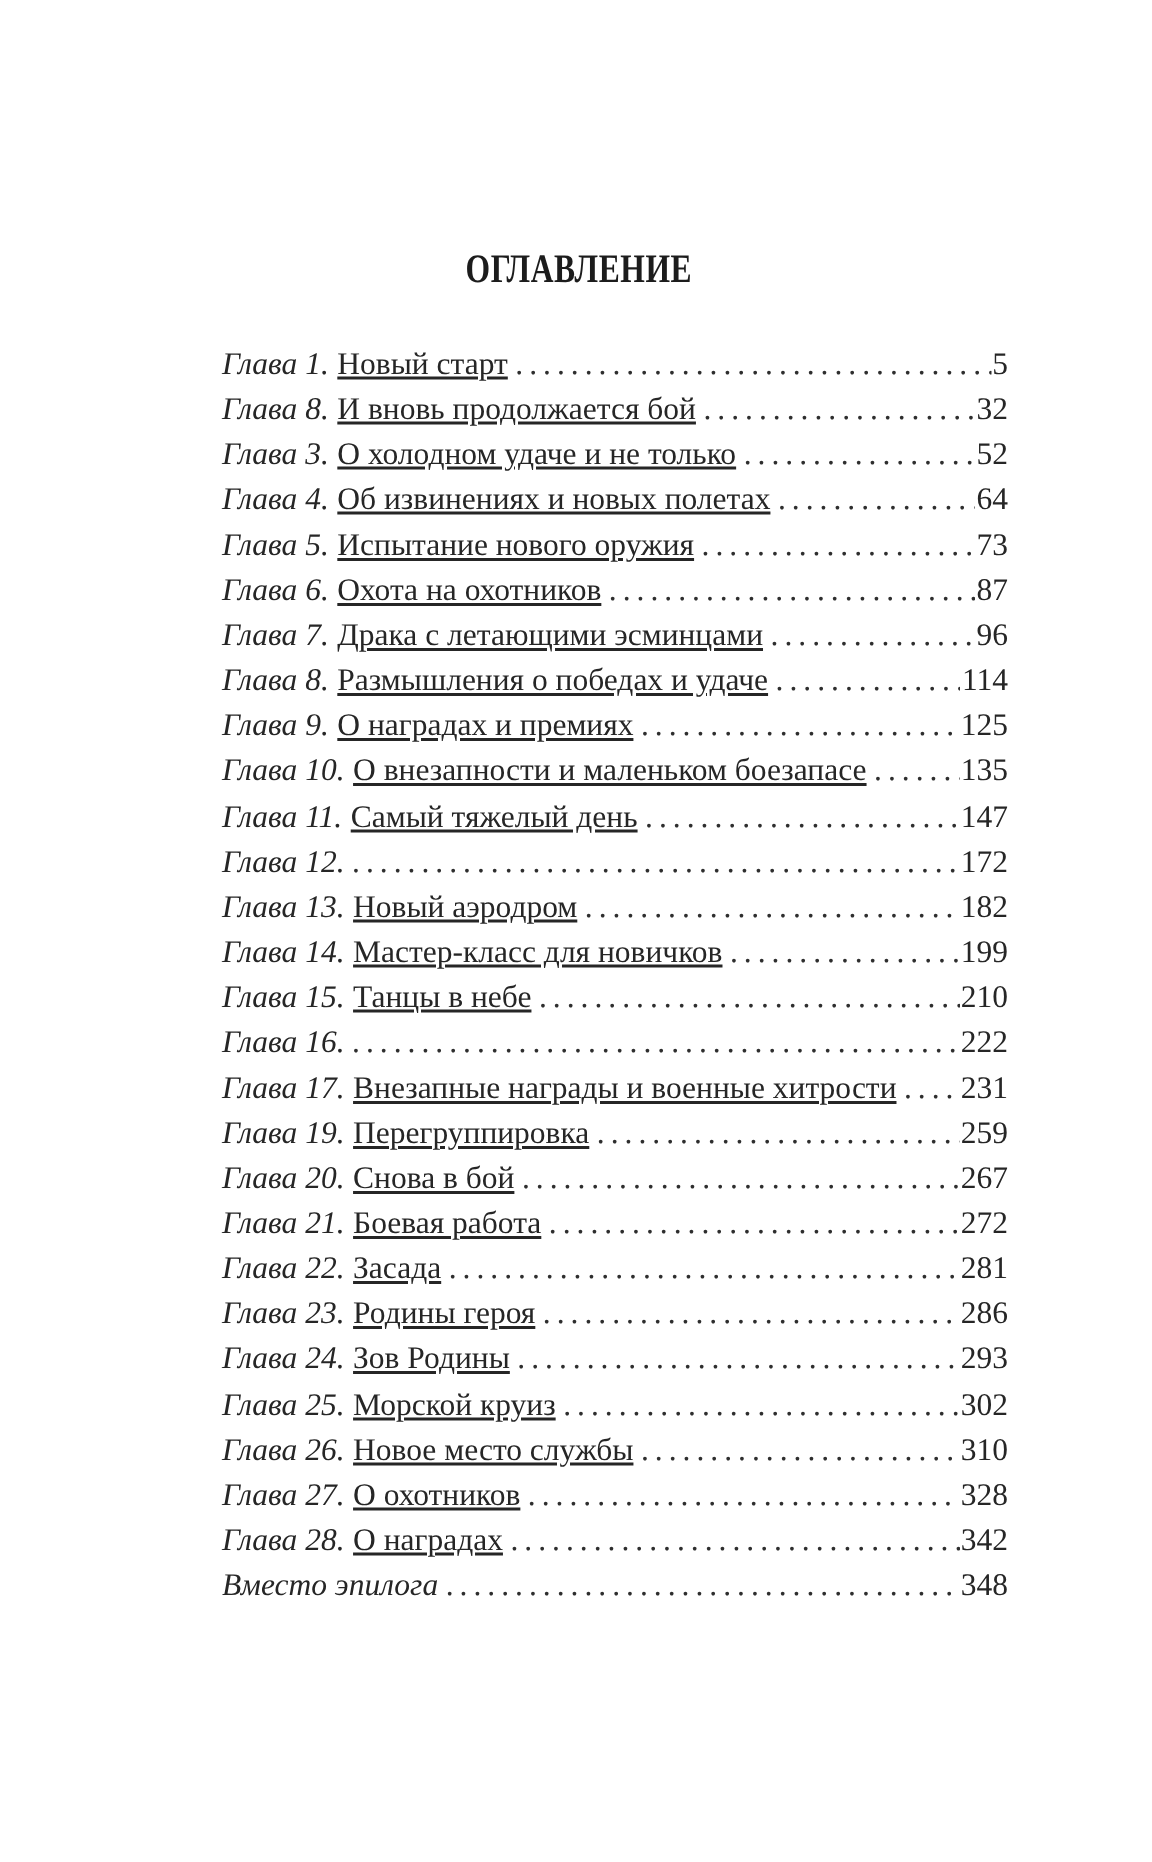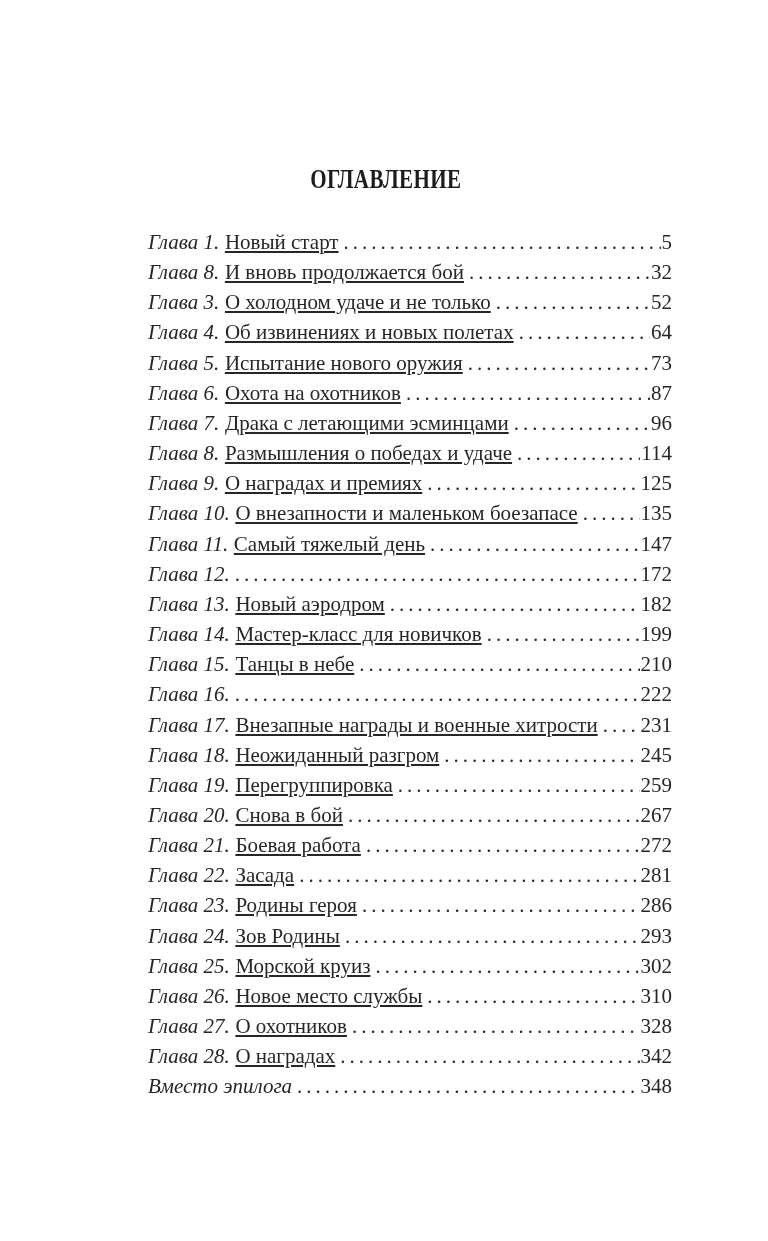--- a/index.html
+++ b/index.html
@@ -192,26 +192,20 @@
     <span class="toc-page-num">222</span>
   </div>
 
   <div class="toc-row">
     <span class="toc-prefix">Глава 17.</span>
     <span class="toc-entry-title">Внезапные награды и военные хитрости</span>
     <span class="toc-dots"></span>
     <span class="toc-page-num">231</span>
   </div>
 
-  <div class="toc-row">
-    <span class="toc-prefix">Глава 18.</span>
-    <span class="toc-entry-title">Неожиданный разгром</span>
-    <span class="toc-dots"></span>
-    <span class="toc-page-num">245</span>
-  </div>
 
   <div class="toc-row">
     <span class="toc-prefix">Глава 19.</span>
     <span class="toc-entry-title">Перегруппировка</span>
     <span class="toc-dots"></span>
     <span class="toc-page-num">259</span>
   </div>
 
   <div class="toc-row">
     <span class="toc-prefix">Глава 20.</span>

